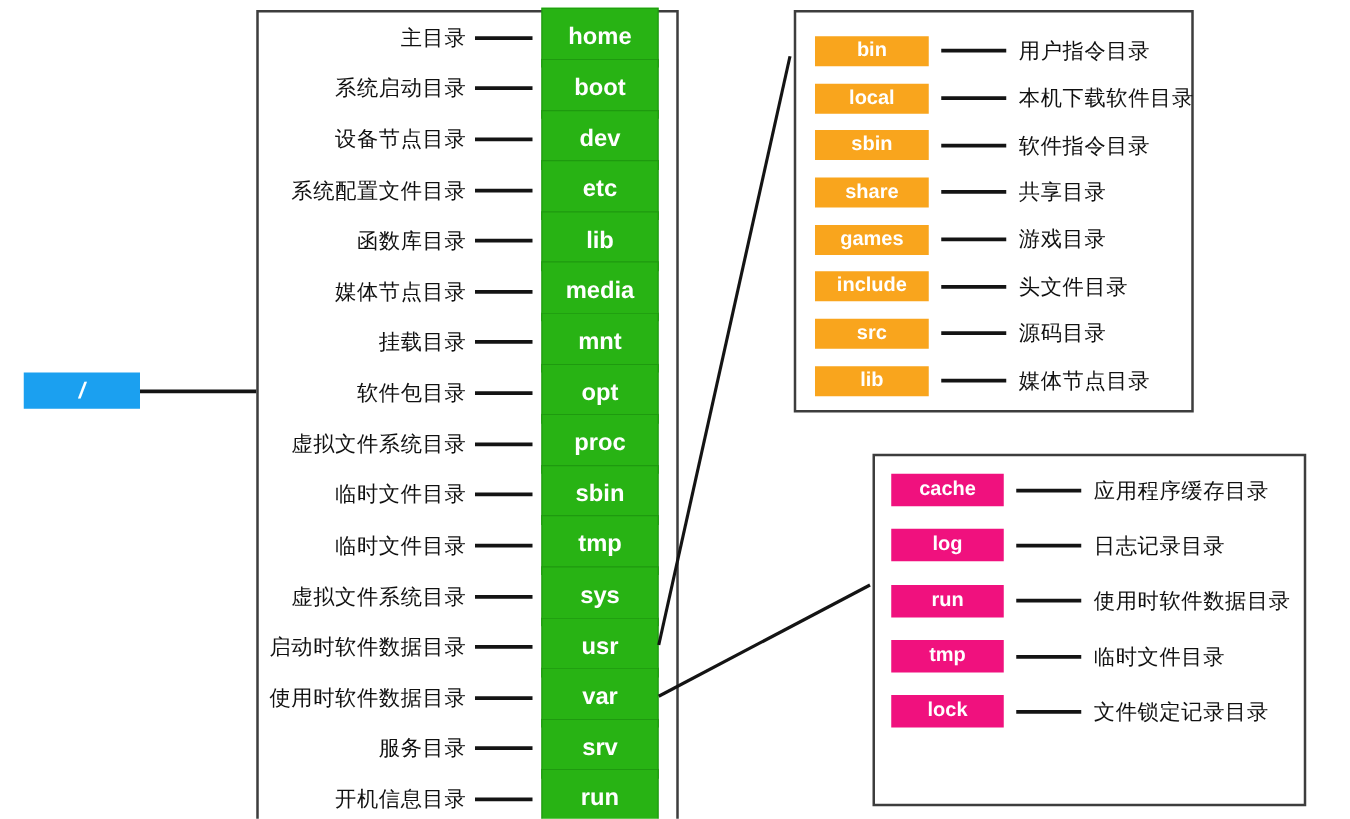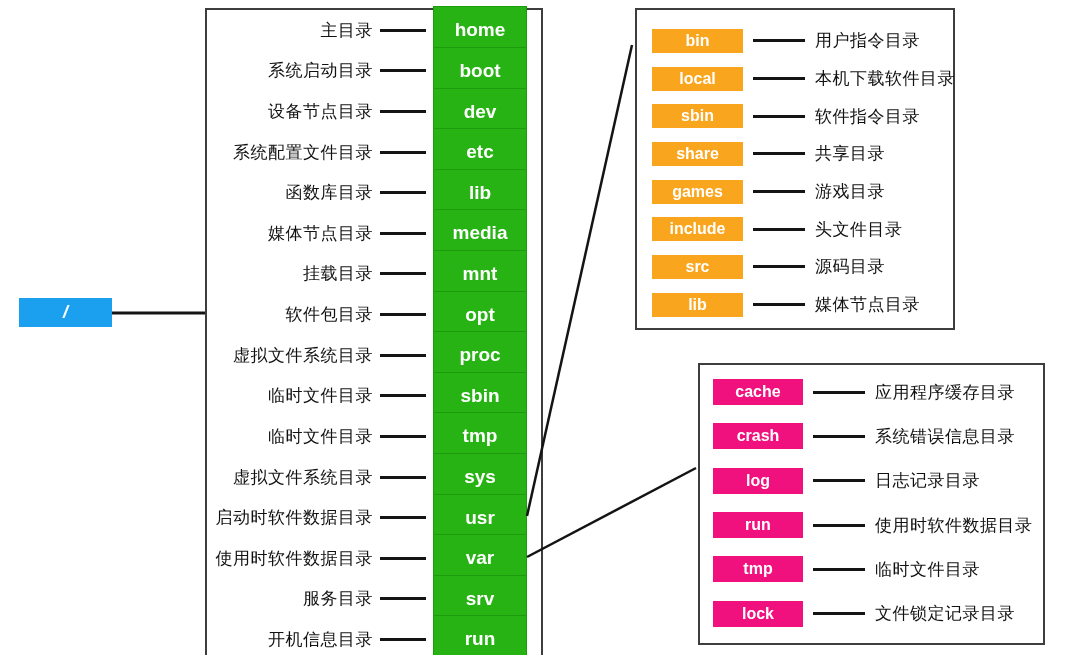--- a/index.html
+++ b/index.html
@@ -267,25 +267,20 @@
   </div>
 </div>
 
   <div class="panel var-panel" id="var-rows">
   <div class="sub-row">
     <span class="dir-box pink">cache</span>
     <span class="dash"></span>
     <span class="zh-label">应用程序缓存目录</span>
   </div>
 
-  <div class="sub-row">
-    <span class="dir-box pink">crash</span>
-    <span class="dash"></span>
-    <span class="zh-label">系统错误信息目录</span>
-  </div>
 
   <div class="sub-row">
     <span class="dir-box pink">log</span>
     <span class="dash"></span>
     <span class="zh-label">日志记录目录</span>
   </div>
 
   <div class="sub-row">
     <span class="dir-box pink">run</span>
     <span class="dash"></span>

